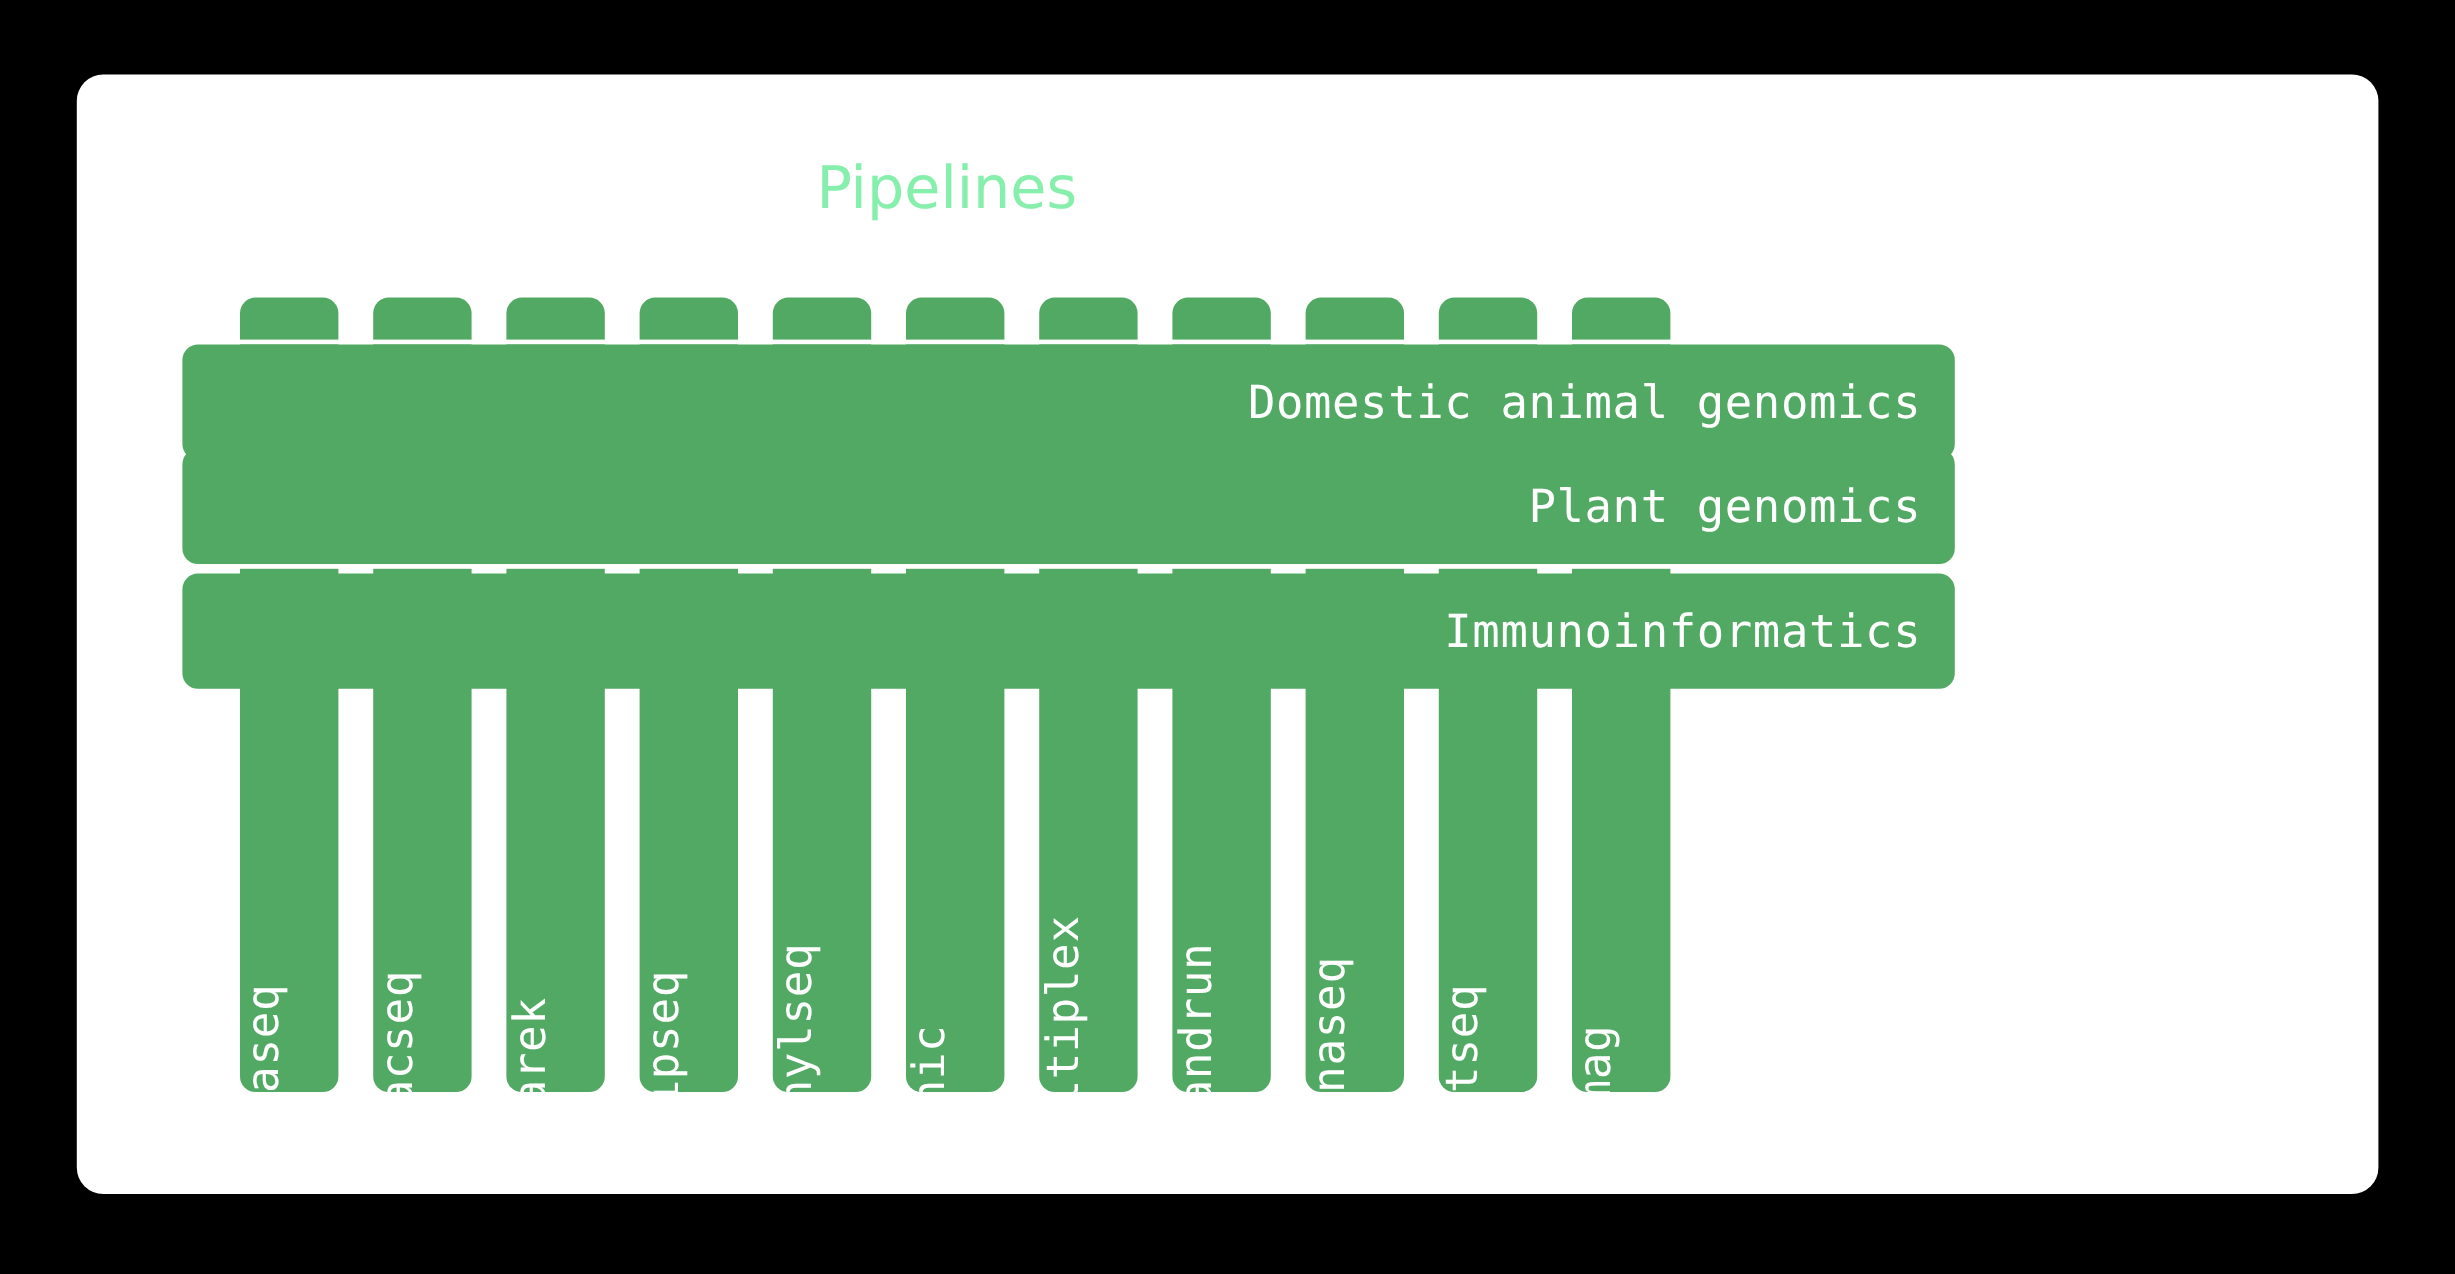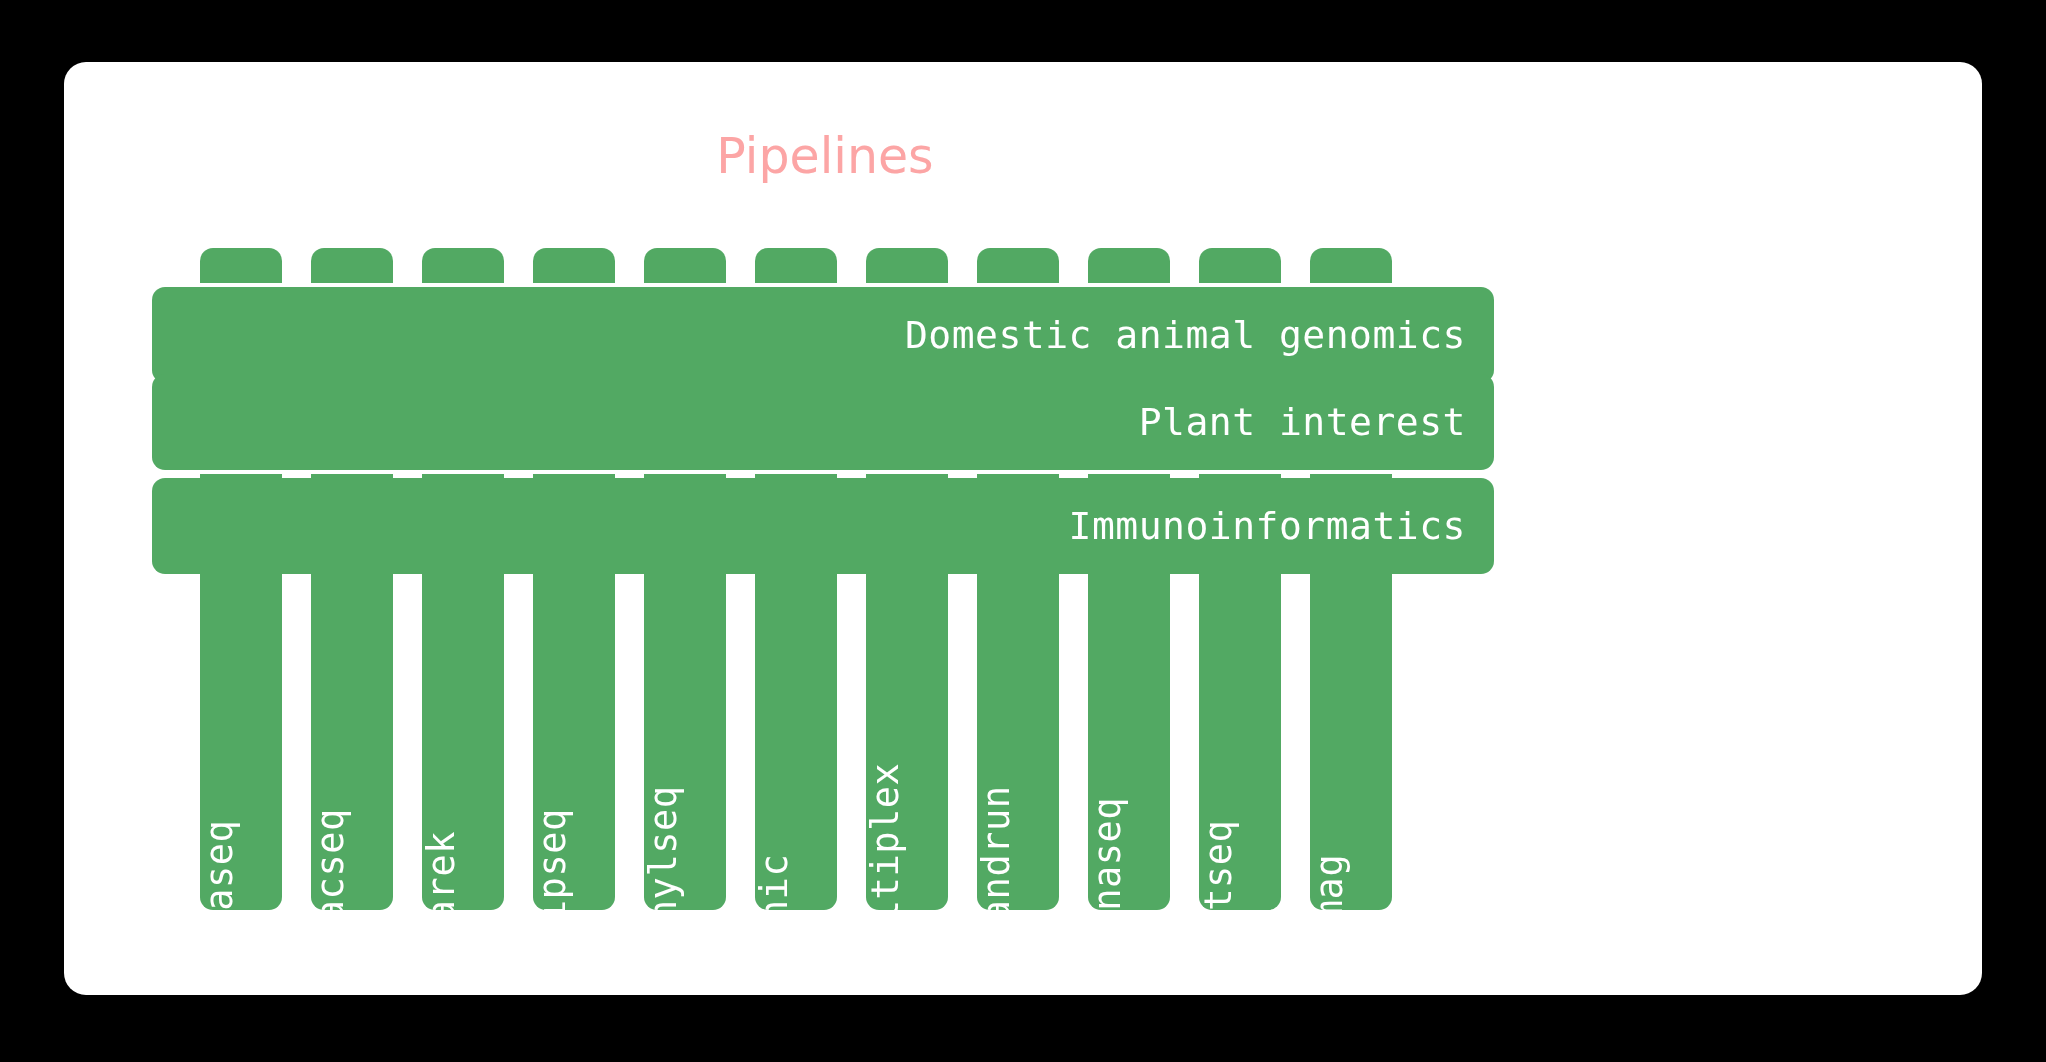--- a/index.html
+++ b/index.html
@@ -35,24 +35,23 @@
   
   .pipelines-title {
     position: absolute;
     left: 0px;
     top: 128px;
     width: 1578px;
     text-align: center;
     font-family: "DejaVu Sans", sans-serif;
     font-size: 49px;
     font-weight: 400;
-    color: #fca5a5;
+    color: #86efac;
     letter-spacing: 0px;
     white-space: nowrap;
-    padding-left: 36px;
   }
 
   
   .sig-title {
     position: absolute;
     left: 1640px;
     top: 330px;
     width: 290px;
     text-align: center;
     font-family: "DejaVu Sans", sans-serif;
@@ -106,21 +105,21 @@
     left: 152px;
     width: 1462px;
     background: #ffffff;
     height: 4px;
   }
 
   
   .sig-bar {
     position: absolute;
     left: 152px;
-    width: 1342px;
+    width: 1477px;
     height: 96px;
     background: #52a963;
     border-radius: 13px;
   }
   .sig-bar-label {
     position: absolute;
     right: 28px;
     top: 50%;
     transform: translateY(-50%);
     font-family: "DejaVu Sans Mono", monospace;
@@ -205,21 +204,21 @@
         <div class="cut" style="top: 470px;"></div>
         <div class="cut" style="top: 457px;"></div>
         <div class="cut" style="top: 557px;"></div>
       </div>
 
     <div id="sigbars-layer">
         <div class="sig-bar" style="top: 287px;">
           <div class="sig-bar-label">Domestic animal genomics</div>
         </div>
         <div class="sig-bar" style="top: 374px;">
-          <div class="sig-bar-label">Plant interest</div>
+          <div class="sig-bar-label">Plant genomics</div>
         </div>
         <div class="sig-bar" style="top: 478px;">
           <div class="sig-bar-label">Immunoinformatics</div>
         </div>
       </div>
 
   </div>
 
   <div class="pipelines-title">Pipelines</div>
 

